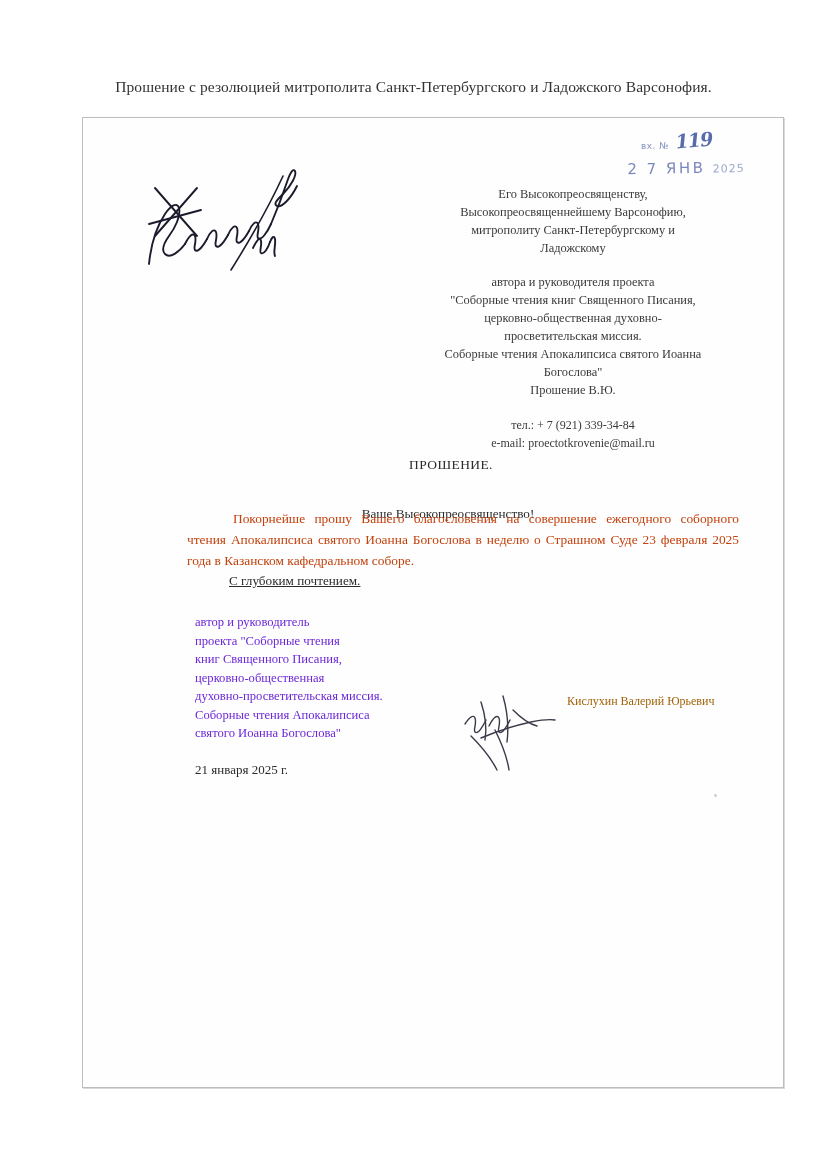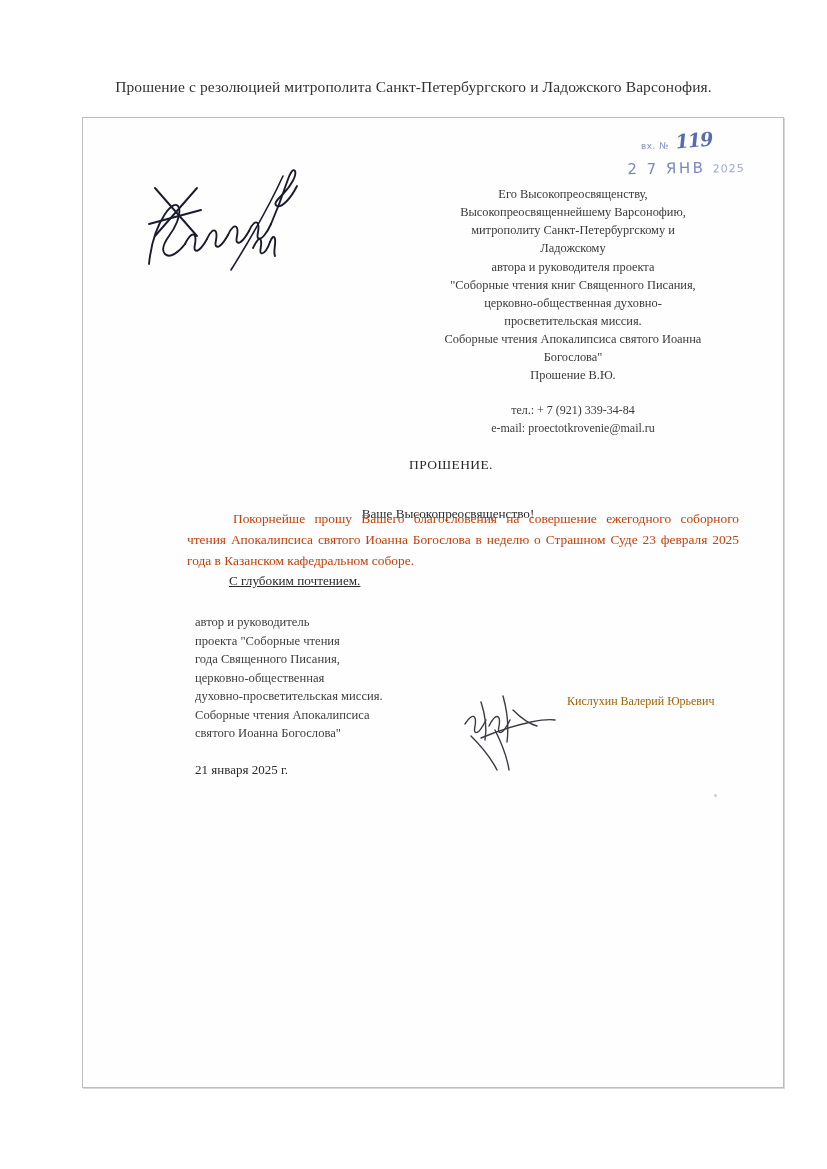--- a/index.html
+++ b/index.html
@@ -99,21 +99,21 @@
     position: absolute;
     left: 325px;
     top: 68px;
     width: 330px;
     font-size: 12.4px;
     line-height: 1.44;
     color: #3a3a3a;
     text-align: center;
   }
   .addr-block .para { margin: 0; }
-  .addr-block .gap-lg { margin-top: 2px; }
+  .addr-block .gap-lg { margin-top: 17px; }
   .addr-block .gap-md { margin-top: 18px; }
   .contacts { font-size: 12px; line-height: 1.48; }
 
   
   .doc-title {
     position: absolute;
     top: 339px;
     left: 0;
     width: 700px;
     text-align: center;
@@ -154,21 +154,21 @@
   }
 
   
   .sign-block {
     position: absolute;
     left: 112px;
     top: 495px;
     width: 250px;
     font-size: 12.6px;
     line-height: 1.47;
-    color: #404040;
+    color: #6d28d9;
   }
   .sign-name {
     position: absolute;
     left: 484px;
     top: 576px;
     font-size: 12px;
     white-space: nowrap;
     color: #a16207;
   }
   .sign-scribble {
@@ -260,21 +260,21 @@
     </div>
 
     <div class="doc-title">ПРОШЕНИЕ.</div>
     <div class="salutation">Ваше Высокопреосвященство!</div>
     <div class="body-para">Покорнейше прошу Вашего благословения на совершение ежегодного соборного чтения Апокалипсиса святого Иоанна Богослова в неделю о Страшном Суде 23 февраля 2025 года в Казанском кафедральном соборе.</div>
     <div class="closing">С глубоким почтением.</div>
 
     <div class="sign-block">
       <div>автор и руководитель</div>
       <div>проекта "Соборные чтения</div>
-      <div>года Священного Писания,</div>
+      <div>книг Священного Писания,</div>
       <div>церковно-общественная</div>
       <div>духовно-просветительская миссия.</div>
       <div>Соборные чтения Апокалипсиса</div>
       <div>святого Иоанна Богослова"</div>
     </div>
 
     <div class="sign-scribble">
       <svg width="110" height="92" viewBox="0 0 110 92" fill="none">
         <g stroke="#3a3a48" stroke-width="1.4" stroke-linecap="round" fill="none">
           <path d="M14 44 C18 38, 22 34, 24 38 C26 43, 22 50, 24 52 C27 55, 32 46, 35 40"></path>

